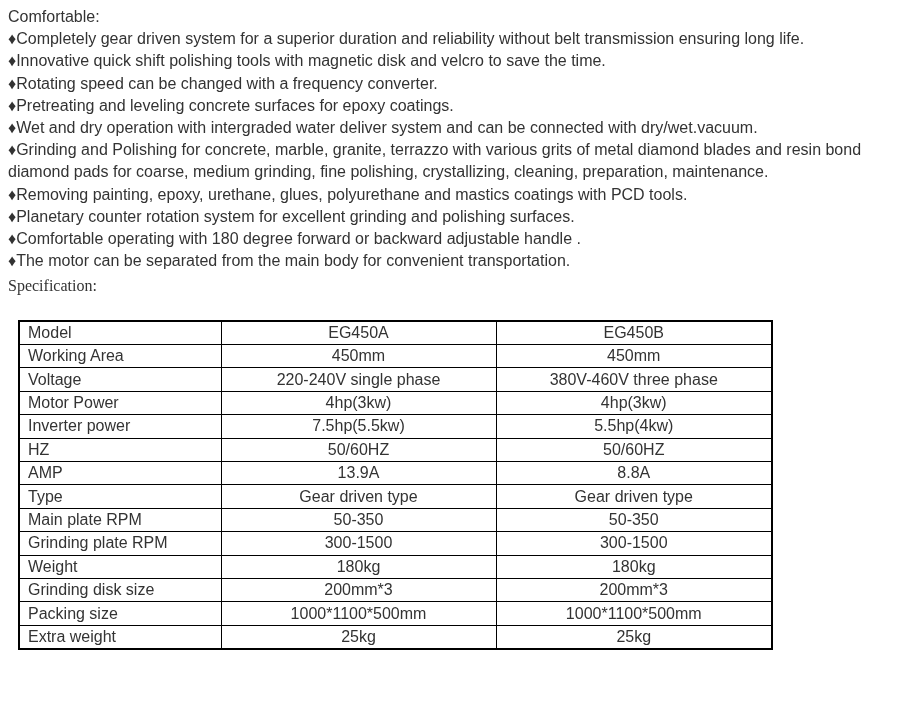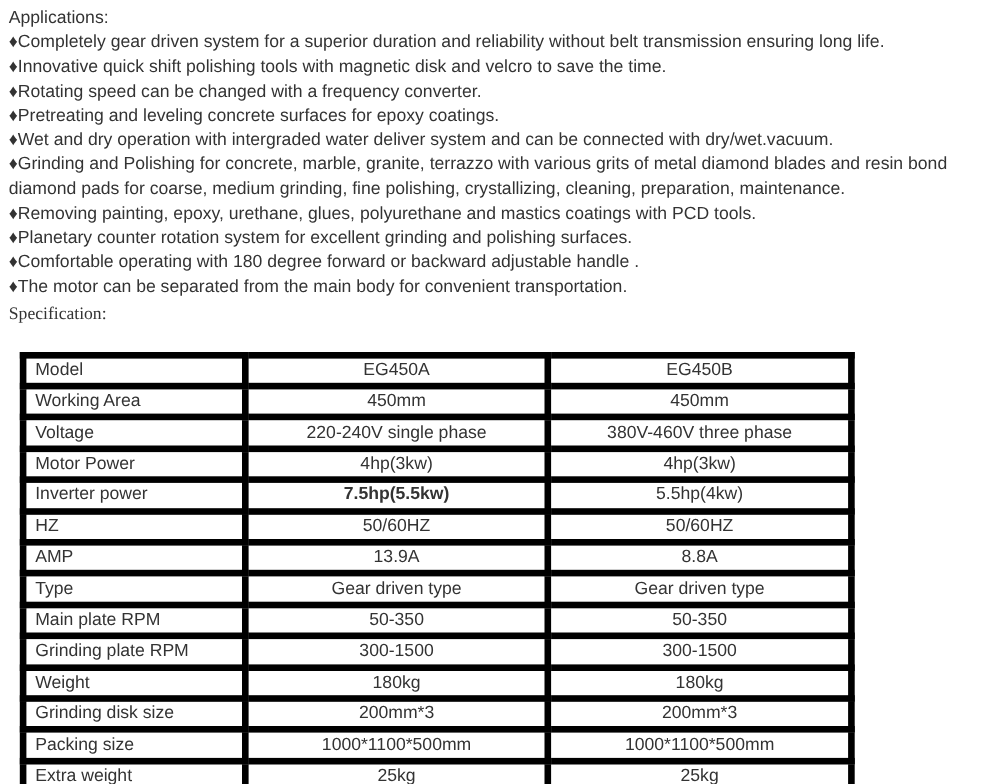--- a/index.html
+++ b/index.html
@@ -27,41 +27,41 @@
     font-family: Liberation Serif, serif;
   }
   table.spec {
     border-collapse: collapse;
     table-layout: fixed;
     width: 753px;
     margin: 22px 0 0 10px;
     border: 2px solid #000000;
   }
   table.spec td {
-    border: 6px solid #000000;
+    border: 1px solid #000000;
     height: 22.4px;
     padding: 0 8px;
     overflow: hidden;
     white-space: nowrap;
     font-size: 16px;
     color: #333333;
   }
   td.lbl { text-align: left; }
   td.val { text-align: center; }
-  .bold { font-weight: bold; }
+  .bold { font-weight: normal; }
   col.c1 { width: 202px; }
   col.c2 { width: 275px; }
   col.c3 { width: 276px; }
 </style>
 </head>
 <body>
 
 <div class="content">
 
-  <div class="line">Applications:</div>
+  <div class="line">Comfortable:</div>
 
   <div class="line"><span>♦</span><span>Completely gear driven system for a superior duration and reliability without belt transmission ensuring long life.</span></div>
   <div class="line"><span>♦</span><span>Innovative quick shift polishing tools with magnetic disk and velcro to save the time.</span></div>
   <div class="line"><span>♦</span><span>Rotating speed can be changed with a frequency converter.</span></div>
   <div class="line"><span>♦</span><span>Pretreating and leveling concrete surfaces for epoxy coatings.</span></div>
   <div class="line"><span>♦</span><span>Wet and dry operation with intergraded water deliver system and can be connected with dry/wet.vacuum.</span></div>
   <div class="line"><span>♦</span><span>Grinding and Polishing for concrete, marble, granite, terrazzo with various grits of metal diamond blades and resin bond diamond pads for coarse, medium grinding, fine polishing, crystallizing, cleaning, preparation, maintenance.</span></div>
   <div class="line"><span>♦</span><span>Removing painting, epoxy, urethane, glues, polyurethane and mastics coatings with PCD tools.</span></div>
   <div class="line"><span>♦</span><span>Planetary counter rotation system for excellent grinding and polishing surfaces.</span></div>
   <div class="line"><span>♦</span><span>Comfortable operating with 180 degree forward or backward adjustable handle .</span></div>

